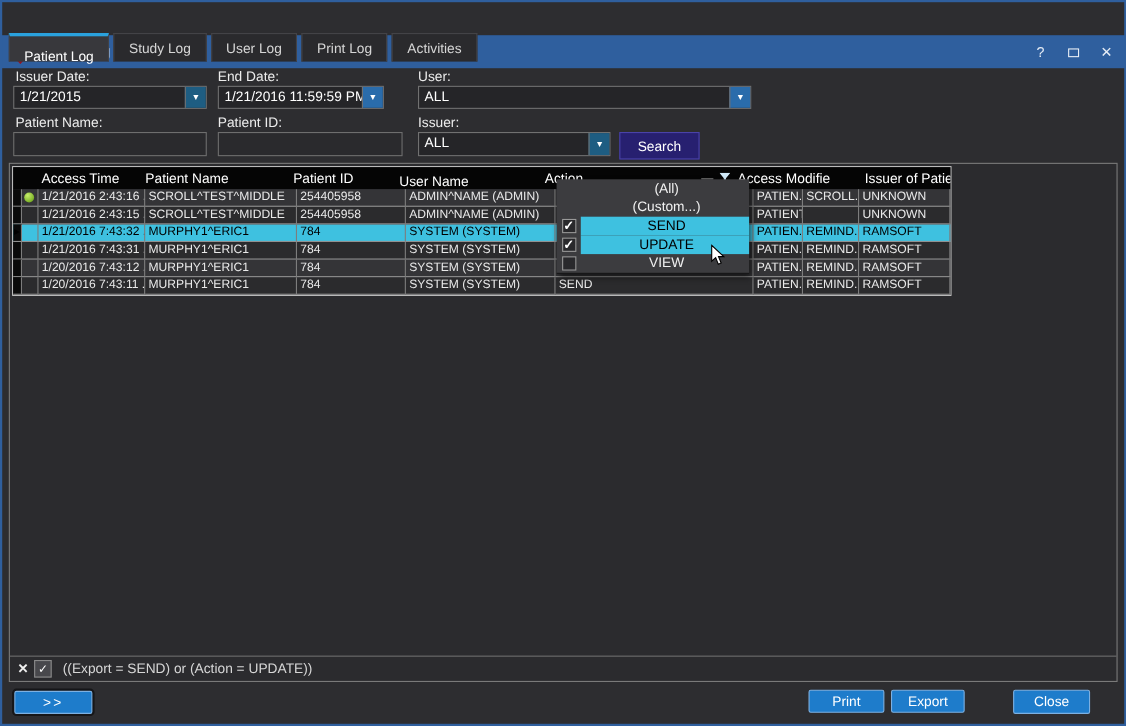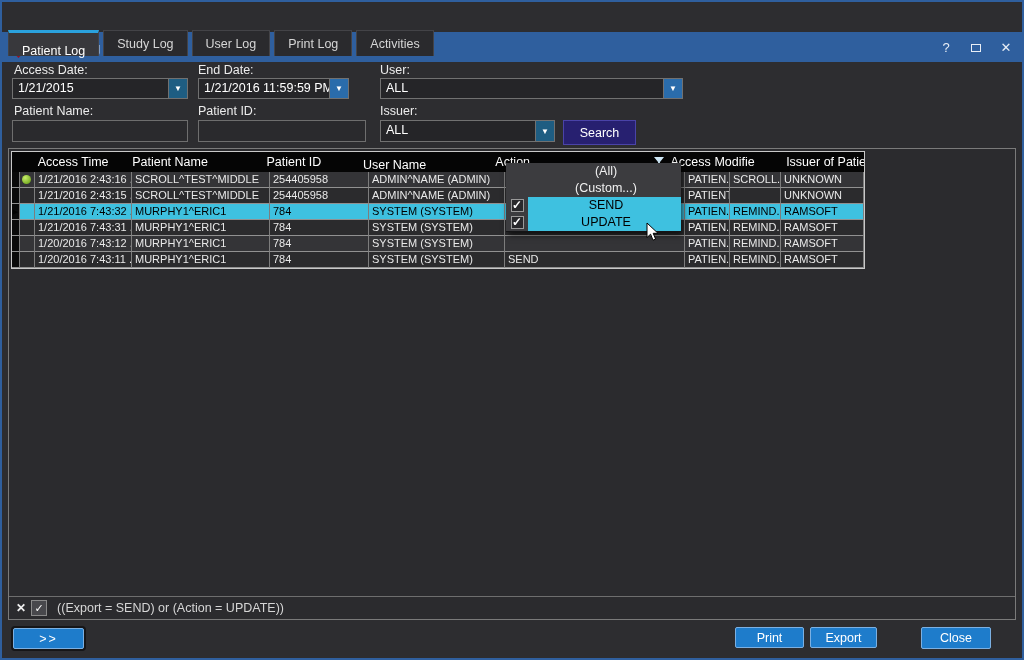--- a/index.html
+++ b/index.html
@@ -102,21 +102,21 @@
   </div>
 
   <div class="tabbar">
     <div class="tab active">Patient Log</div>
     <div class="tab">Study Log</div>
     <div class="tab">User Log</div>
     <div class="tab">Print Log</div>
     <div class="tab">Activities</div>
   </div>
 
-  <div class="flabel" style="left:14px;top:63px">Access Date:</div>
+  <div class="flabel" style="left:14px;top:63px">Issuer Date:</div>
   <div class="combo" style="left:12px;top:78px;width:176px;height:21px">
     <div class="val">1/21/2015</div>
     <div class="arrow">▼</div>
   </div>
 
   <div class="flabel" style="left:198px;top:63px">End Date:</div>
   <div class="combo" style="left:198px;top:78px;width:151px;height:21px">
     <div class="val">1/21/2016 11:59:59 PM</div>
     <div class="arrow bright">▼</div>
   </div>
@@ -277,20 +277,26 @@
           <div class="dd-cb">✓</div>
         </div>
         <div class="dd-label">SEND</div>
       </div>
       <div class="dd-item hl">
         <div class="dd-checkcol">
           <div class="dd-cb">✓</div>
         </div>
         <div class="dd-label">UPDATE</div>
       </div>
+      <div class="dd-item">
+        <div class="dd-checkcol">
+          <div class="dd-cb"></div>
+        </div>
+        <div class="dd-label">VIEW</div>
+      </div>
     </div>
 
   <svg class="cursor" width="14" height="20" viewBox="0 0 14 20">
     <path d="M1,1 L1,15.5 L4.6,12.2 L7,18.2 L9.6,17.1 L7.2,11.3 L12,11.3 Z" fill="#fff" stroke="#000" stroke-width="1"></path>
   </svg>
 
   <div class="win-border"></div>
 </div>
 
 </body></html>

